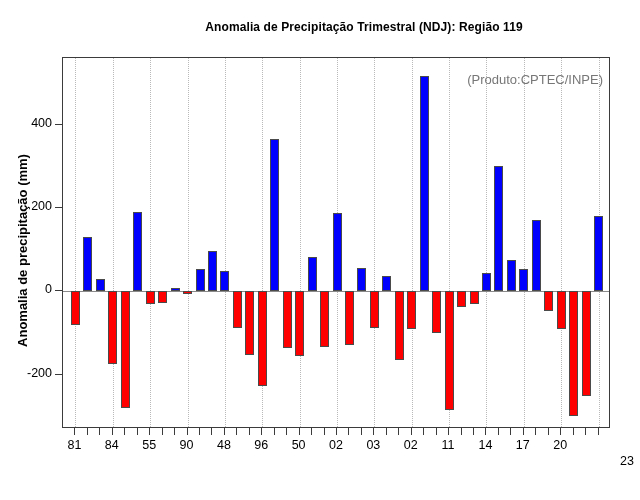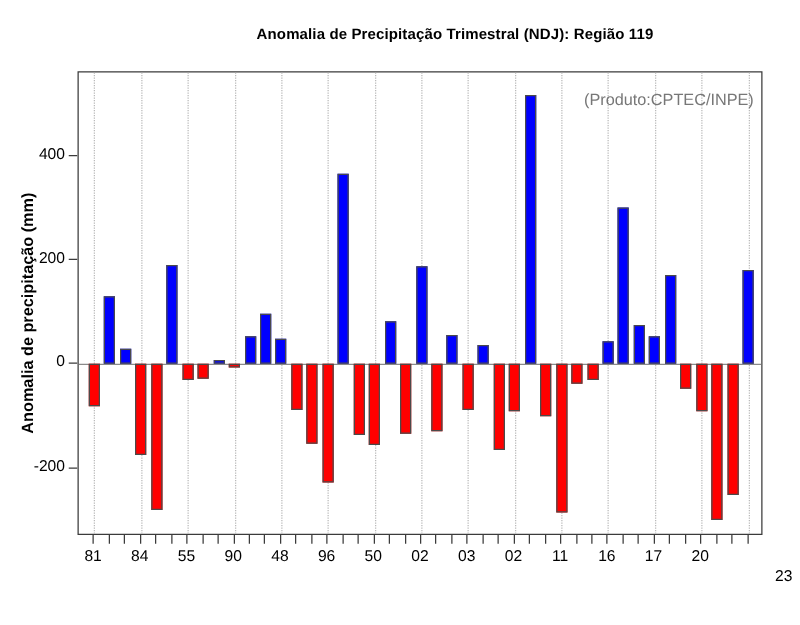--- a/index.html
+++ b/index.html
@@ -176,21 +176,21 @@
       <div class="x-tick" style="left: 398.273px;"></div>
       <div class="x-tick" style="left: 410.727px;"></div>
       <div class="x-tick-label" style="left: 410.727px;">02</div>
       <div class="x-tick" style="left: 423.182px;"></div>
       <div class="x-tick" style="left: 435.636px;"></div>
       <div class="x-tick" style="left: 448.091px;"></div>
       <div class="x-tick-label" style="left: 448.091px;">11</div>
       <div class="x-tick" style="left: 460.545px;"></div>
       <div class="x-tick" style="left: 473px;"></div>
       <div class="x-tick" style="left: 485.455px;"></div>
-      <div class="x-tick-label" style="left: 485.455px;">16</div>
+      <div class="x-tick-label" style="left: 485.455px;">14</div>
       <div class="x-tick" style="left: 497.909px;"></div>
       <div class="x-tick" style="left: 510.364px;"></div>
       <div class="x-tick" style="left: 522.818px;"></div>
       <div class="x-tick-label" style="left: 522.818px;">17</div>
       <div class="x-tick" style="left: 535.273px;"></div>
       <div class="x-tick" style="left: 547.727px;"></div>
       <div class="x-tick" style="left: 560.182px;"></div>
       <div class="x-tick-label" style="left: 560.182px;">20</div>
       <div class="x-tick" style="left: 572.636px;"></div>
       <div class="x-tick" style="left: 585.091px;"></div>

